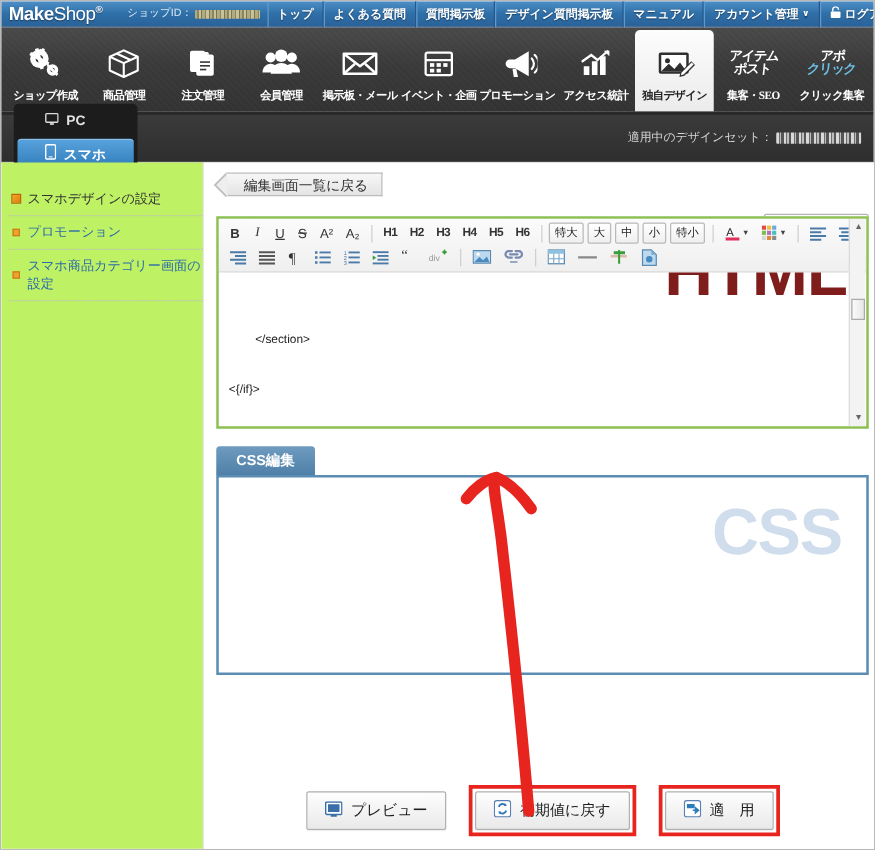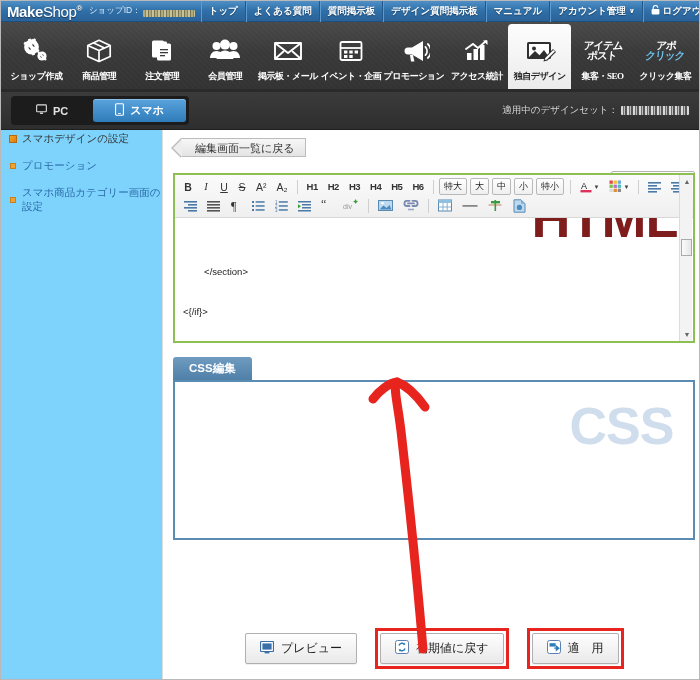--- a/index.html
+++ b/index.html
@@ -32,22 +32,22 @@
     font-size: 15px;
     font-weight: bold;
     letter-spacing: -0.4px;
     white-space: nowrap;
     line-height: 1;
     text-shadow: 0 1px 1px rgba(0,0,0,.45);
   }
   .brand .thin { font-weight: normal; }
   .brand .reg { font-size: 8px; vertical-align: super; }
   .shopid {
-    color: #dbe9f6; font-size: 8.5px; margin-left: 7px;
-    display: flex; align-items: flex-end; white-space: nowrap;
+    color: #dbe9f6; font-size: 8.5px; margin-left: 20px;
+    display: flex; align-items: center; white-space: nowrap;
   }
   .redact {
     display: inline-block; width: 52px; height: 7px; margin-left: 2px;
     background: repeating-linear-gradient(90deg,#b9ae78 0 2px,#8e8660 2px 3px,#cfc79a 3px 5px,#7d7550 5px 6px);
     opacity: .95; border-radius: 1px;
   }
   .topnav { display: flex; align-items: stretch; height: 21px; margin-left: 6px; }
   .topnav a {
     color: #fff; font-size: 9.5px; font-weight: bold; text-decoration: none;
     padding: 0 7px; display: flex; align-items: center; white-space: nowrap;
@@ -95,21 +95,21 @@
 
   
   .devrow {
     height: 38px;
     background: linear-gradient(to bottom,#3b3b3b,#2e2e2e);
     display: flex; align-items: center; padding: 0 10px;
     border-bottom: 1px solid #1f1f1f;
   }
   .devtabs {
     display: flex; background: #1c1c1c; border-radius: 4px;
-    padding: 3px; gap: 3px;
+    padding: 3px; gap: 3px; flex-direction: column;
   }
   .devtab {
     display: flex; align-items: center; gap: 6px;
     padding: 4px 22px; border-radius: 3px;
     color: #e2e2e2; font-size: 11px; font-weight: bold; cursor: pointer;
   }
   .devtab.active {
     background: linear-gradient(to bottom,#59a3dd,#2f7cba);
     color: #fff; box-shadow: inset 0 1px 0 rgba(255,255,255,.3);
   }
@@ -119,22 +119,22 @@
   }
   .redact2 {
     display: inline-block; width: 68px; height: 9px; margin-left: 3px;
     background: repeating-linear-gradient(90deg,#d8d8d8 0 2px,#6a6a6a 2px 3px,#bdbdbd 3px 4px,#555 4px 6px);
     border-radius: 1px;
   }
 
   
   .body { display: flex; height: 551px; background:#fff; }
   .sidebar {
-    width: 162px; flex: none; padding: 0 0 0 6px;
-    border-right: 1px solid #dcdcdc; background: #7dd3fc;
+    width: 162px; flex: none; padding: 20px 0 0 6px;
+    border-right: 1px solid #dcdcdc; background: #bef264;
   }
   .side-head {
     display: flex; align-items: center; gap: 5px;
     font-size: 10.5px; color: #333; padding: 2px 0 6px 2px;
     border-bottom: 1px dotted #bdbdbd;
   }
   .sq-orange {
     width: 8px; height: 8px; flex: none;
     background: linear-gradient(135deg,#f6a623,#e07b12);
     border: 1px solid #b86a0d;

